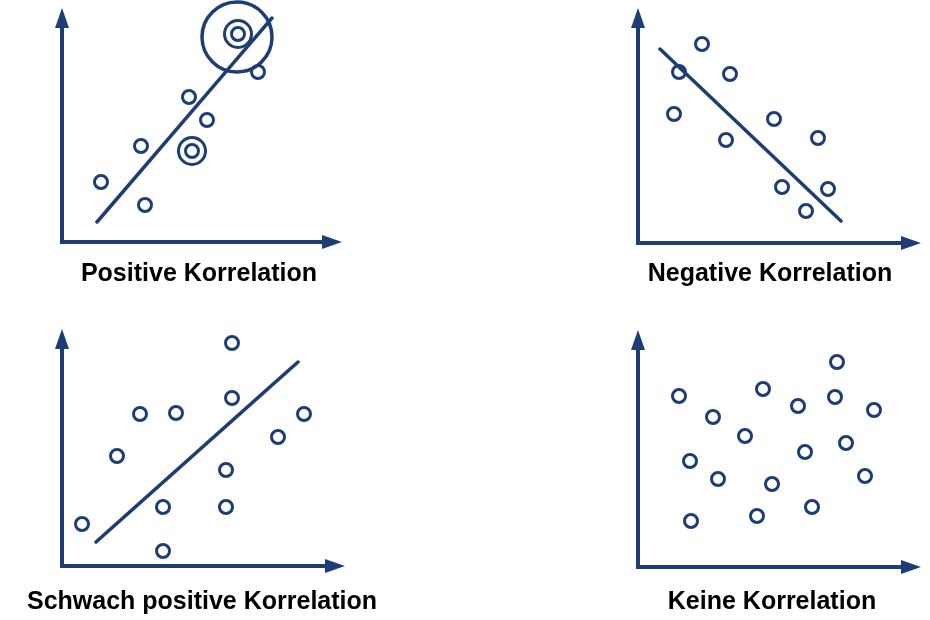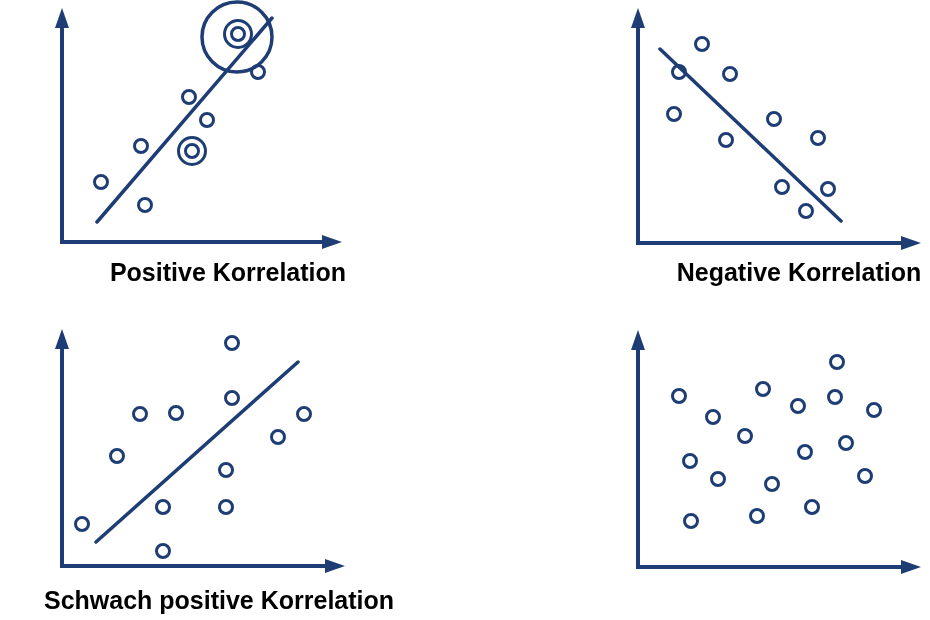--- a/index.html
+++ b/index.html
@@ -26,25 +26,24 @@
   .panel-svg.pos-2 { left: 0;    top: 310px; }
   .panel-svg.pos-3 { left: 465px; top: 310px; }
   .caption {
     position: absolute;
     font-size: 25px;
     font-weight: bold;
     color: #000000;
     text-align: center;
     white-space: nowrap;
     line-height: 1.15;
-    margin-left: 29px;
   }
   .caption.cap-0 { left: 0;     top: 258px; width: 398px; }
   .caption.cap-1 { left: 620px; top: 258px; width: 300px; text-align: center; }
-  .caption.cap-2 { left: 0;     top: 586px; width: 380px; }
+  .caption.cap-2 { left: 0;     top: 586px; width: 380px; padding-left: 12px; }
   .caption.cap-3 { left: 622px; top: 586px; width: 300px; }
 </style>
 </head>
 <body>
 
 <div class="stage">
 
   <svg class="panel-svg pos-0" viewBox="0 0 465 310">
       <line x1="62" y1="242" x2="324" y2="242" stroke="#1e3d74" stroke-width="4"></line>
       <line x1="62" y1="244" x2="62" y2="26" stroke="#1e3d74" stroke-width="4"></line>
@@ -125,14 +124,15 @@
       <circle cx="292" cy="206" r="6.5" fill="none" stroke="#1e3d74" stroke-width="3"></circle>
       <circle cx="226" cy="211" r="6.5" fill="none" stroke="#1e3d74" stroke-width="3"></circle>
     </svg>
 
   <div class="caption cap-0">Positive Korrelation</div>
 
   <div class="caption cap-1">Negative Korrelation</div>
 
   <div class="caption cap-2">Schwach positive Korrelation</div>
 
+  <div class="caption cap-3">Keine Korrelation</div>
 
 </div>
 
 </body></html>

